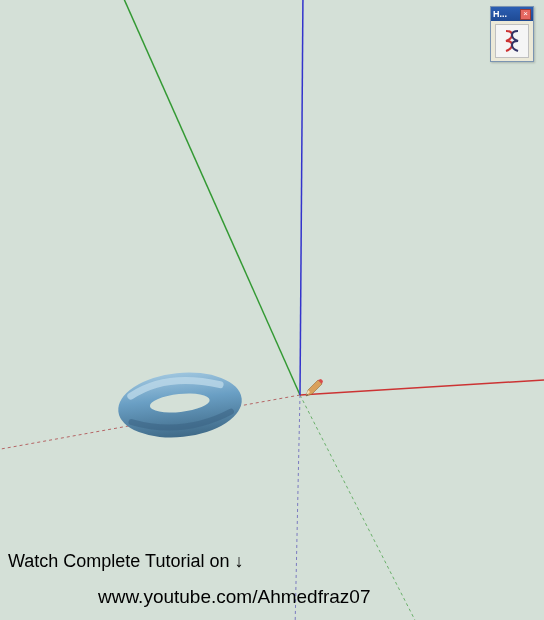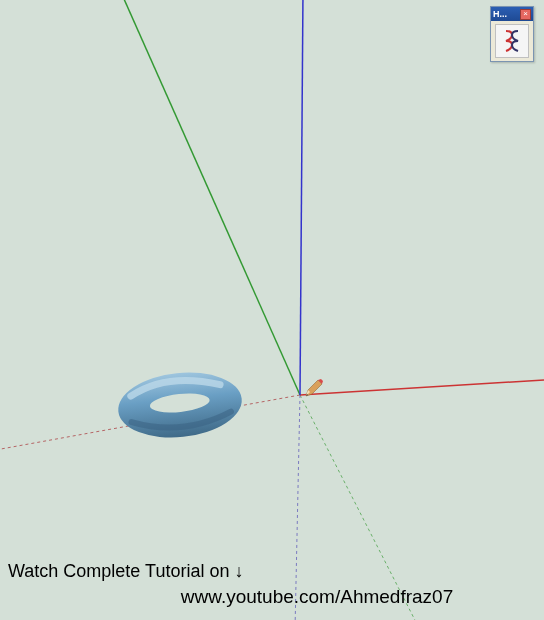--- a/index.html
+++ b/index.html
@@ -69,26 +69,25 @@
     }
     .caption-container {
       position: absolute;
       bottom: 12px;
       left: 8px;
       right: 8px;
     }
     .caption-line1 {
       font-size: 18px;
       color: #000;
-      margin-bottom: 4px;
+      margin-bottom: 14px;
     }
     .caption-line2 {
       font-size: 19px;
       color: #000;
-      text-align: center;
       padding-left: 90px;
     }
     .pencil-cursor {
       position: absolute;
       left: 304px;
       top: 378px;
       width: 20px;
       height: 20px;
       pointer-events: none;
     }

